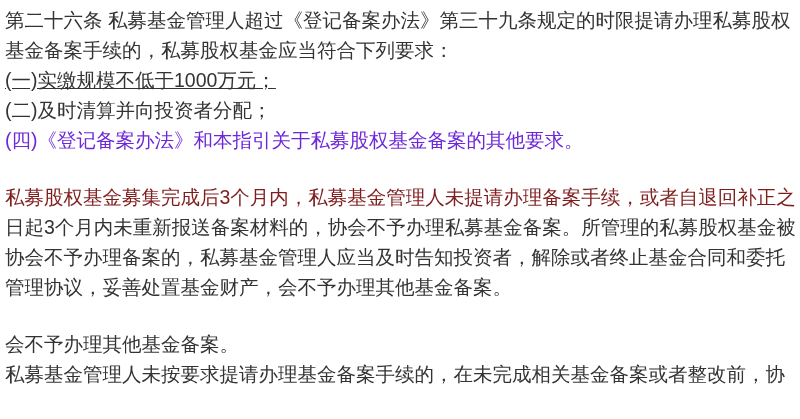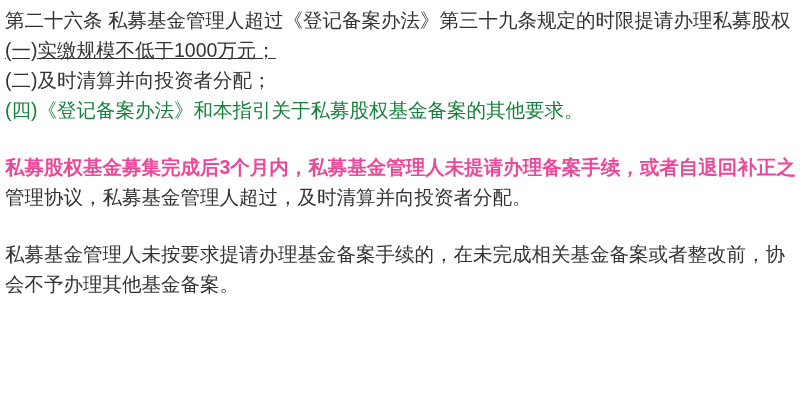--- a/index.html
+++ b/index.html
@@ -29,25 +29,28 @@
     white-space: nowrap;
     font-weight: 400;
   }
 </style>
 </head>
 <body>
 
 <main class="doc" style="background: rgb(255, 255, 255);">
     <div class="paragraph">
       <div class="line" style="color: rgb(51, 51, 51);">第二十六条 私募基金管理人超过《登记备案办法》第三十九条规定的时限提请办理私募股权</div>
+      <div class="line" style="color: rgb(51, 51, 51);">基金备案手续的，私募股权基金应当符合下列要求：</div>
       <div class="line" style="color: rgb(51, 51, 51); text-decoration: underline;">(一)实缴规模不低于1000万元；</div>
       <div class="line" style="color: rgb(51, 51, 51);">(二)及时清算并向投资者分配；</div>
-      <div class="line" style="color: #15803d;">(四)《登记备案办法》和本指引关于私募股权基金备案的其他要求。</div>
+      <div class="line" style="color: #6d28d9;">(四)《登记备案办法》和本指引关于私募股权基金备案的其他要求。</div>
     </div>
     <div class="paragraph">
-      <div class="line" style="color: #ec4899; font-weight: bold;">私募股权基金募集完成后3个月内，私募基金管理人未提请办理备案手续，或者自退回补正之</div>
-      <div class="line" style="color: rgb(51, 51, 51);">管理协议，私募基金管理人超过，及时清算并向投资者分配。</div>
+      <div class="line" style="color: #7f1d1d;">私募股权基金募集完成后3个月内，私募基金管理人未提请办理备案手续，或者自退回补正之</div>
+      <div class="line" style="color: rgb(51, 51, 51);">日起3个月内未重新报送备案材料的，协会不予办理私募基金备案。所管理的私募股权基金被</div>
+      <div class="line" style="color: rgb(51, 51, 51);">协会不予办理备案的，私募基金管理人应当及时告知投资者，解除或者终止基金合同和委托</div>
+      <div class="line" style="color: rgb(51, 51, 51);">管理协议，妥善处置基金财产，会不予办理其他基金备案。</div>
     </div>
     <div class="paragraph">
+      <div class="line" style="color: rgb(51, 51, 51);">会不予办理其他基金备案。</div>
       <div class="line" style="color: rgb(51, 51, 51);">私募基金管理人未按要求提请办理基金备案手续的，在未完成相关基金备案或者整改前，协</div>
-      <div class="line" style="color: rgb(51, 51, 51);">会不予办理其他基金备案。</div>
     </div>
   </main>
 
 </body></html>

